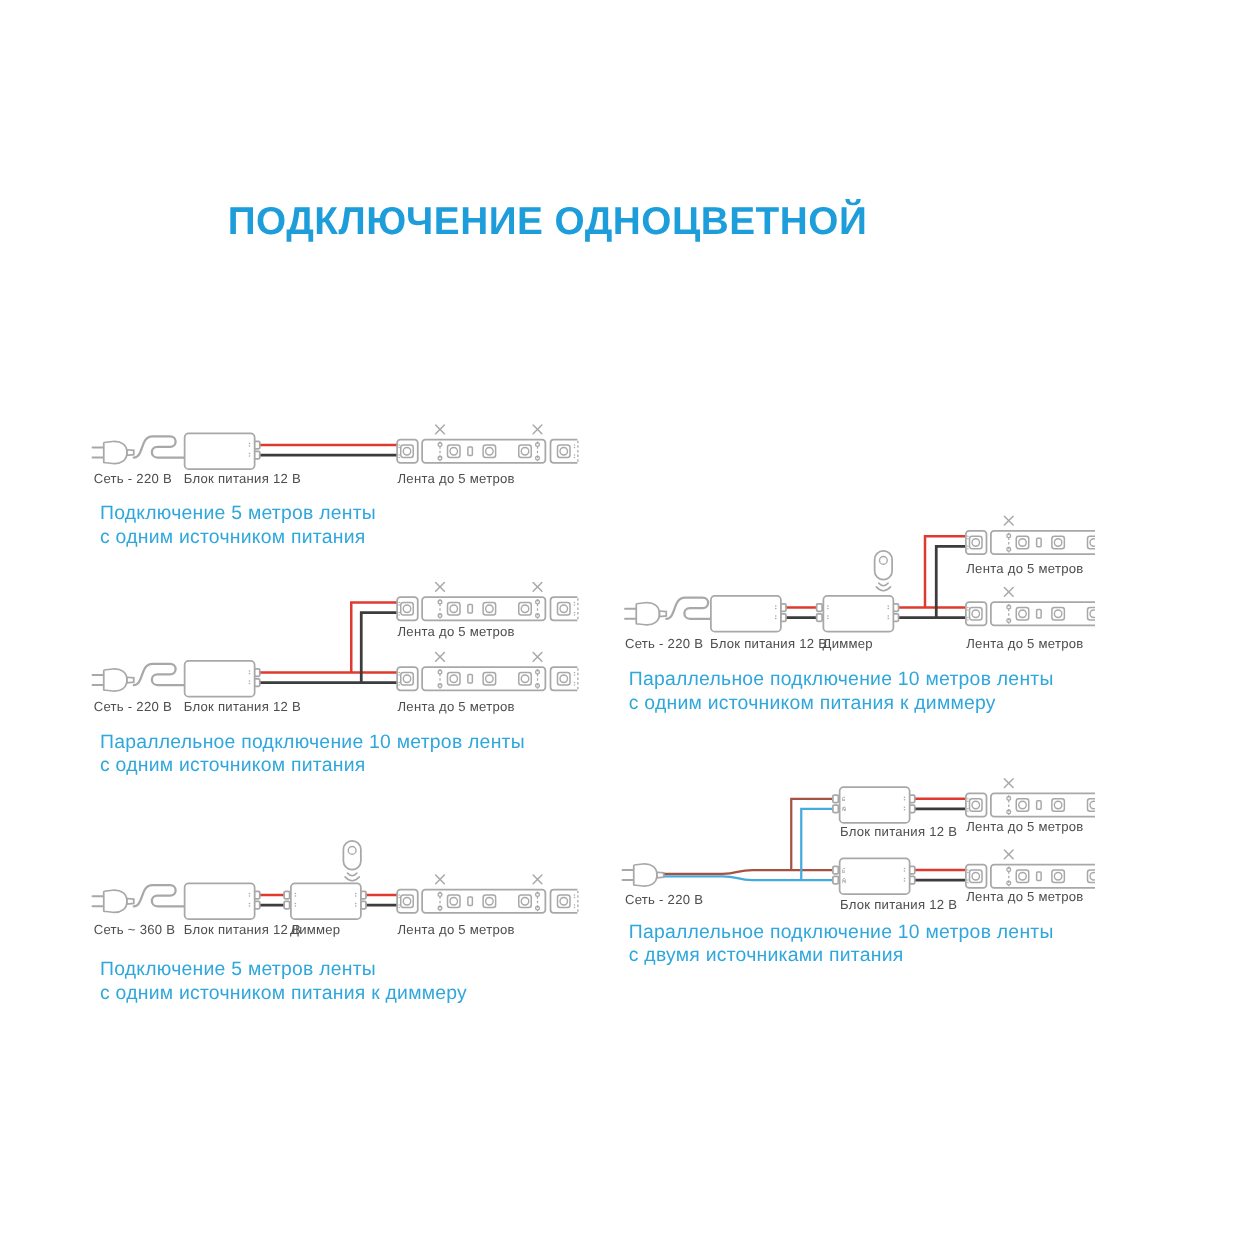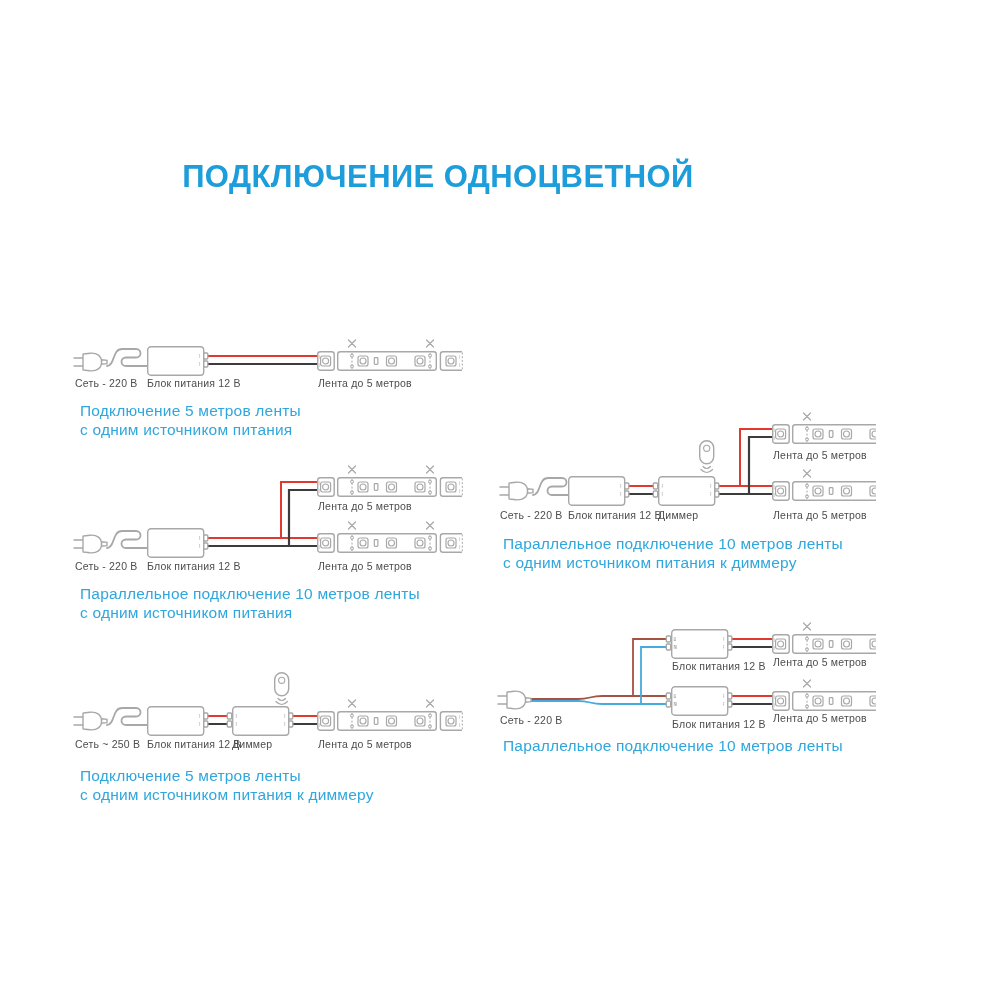--- a/index.html
+++ b/index.html
@@ -179,21 +179,21 @@
 
   <div class="lbl" style="left:318px;top:500px">Лента до 5 метров</div>
   <div class="lbl" style="left:75px;top:560px">Сеть - 220 В</div>
   <div class="lbl" style="left:147px;top:560px">Блок питания 12 В</div>
   <div class="lbl" style="left:318px;top:560px">Лента до 5 метров</div>
   <div class="cap" style="left:80px;top:584px">
     <div>Параллельное подключение 10 метров ленты</div>
     <div>с одним источником питания</div>
   </div>
 
-  <div class="lbl" style="left:75px;top:738px">Сеть ~ 250 В</div>
+  <div class="lbl" style="left:75px;top:738px">Сеть ~ 360 В</div>
   <div class="lbl" style="left:147px;top:738px">Блок питания 12 В</div>
   <div class="lbl" style="left:232px;top:738px">Диммер</div>
   <div class="lbl" style="left:318px;top:738px">Лента до 5 метров</div>
   <div class="cap" style="left:80px;top:766px">
     <div>Подключение 5 метров ленты</div>
     <div>с одним источником питания к диммеру</div>
   </div>
 
   <div class="lbl" style="left:773px;top:449px">Лента до 5 метров</div>
   <div class="lbl" style="left:500px;top:509px">Сеть - 220 В</div>
@@ -205,15 +205,16 @@
     <div>с одним источником питания к диммеру</div>
   </div>
 
   <div class="lbl" style="left:672px;top:660px">Блок питания 12 В</div>
   <div class="lbl" style="left:773px;top:656px">Лента до 5 метров</div>
   <div class="lbl" style="left:500px;top:714px">Сеть - 220 В</div>
   <div class="lbl" style="left:672px;top:718px">Блок питания 12 В</div>
   <div class="lbl" style="left:773px;top:712px">Лента до 5 метров</div>
   <div class="cap" style="left:503px;top:736px">
     <div>Параллельное подключение 10 метров ленты</div>
+    <div>с двумя источниками питания</div>
   </div>
 
 </div>
 
 </body></html>

